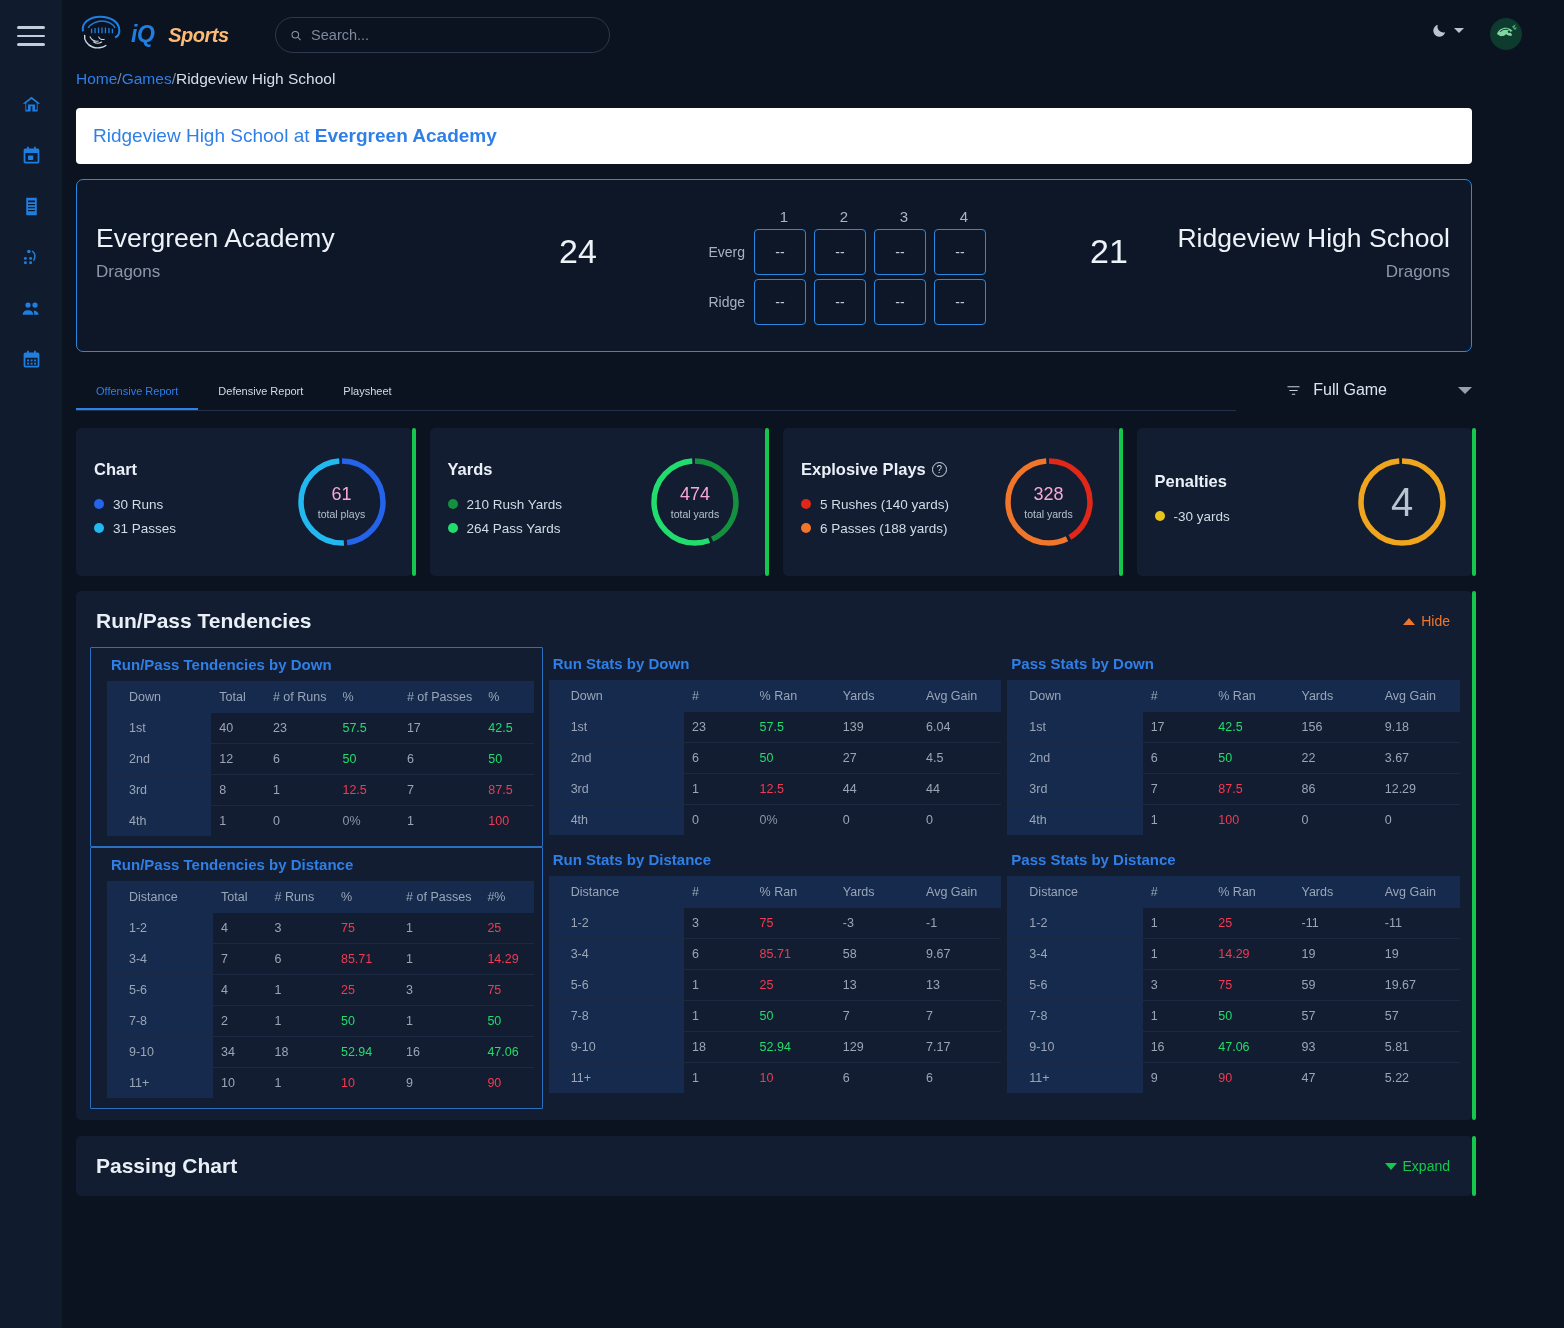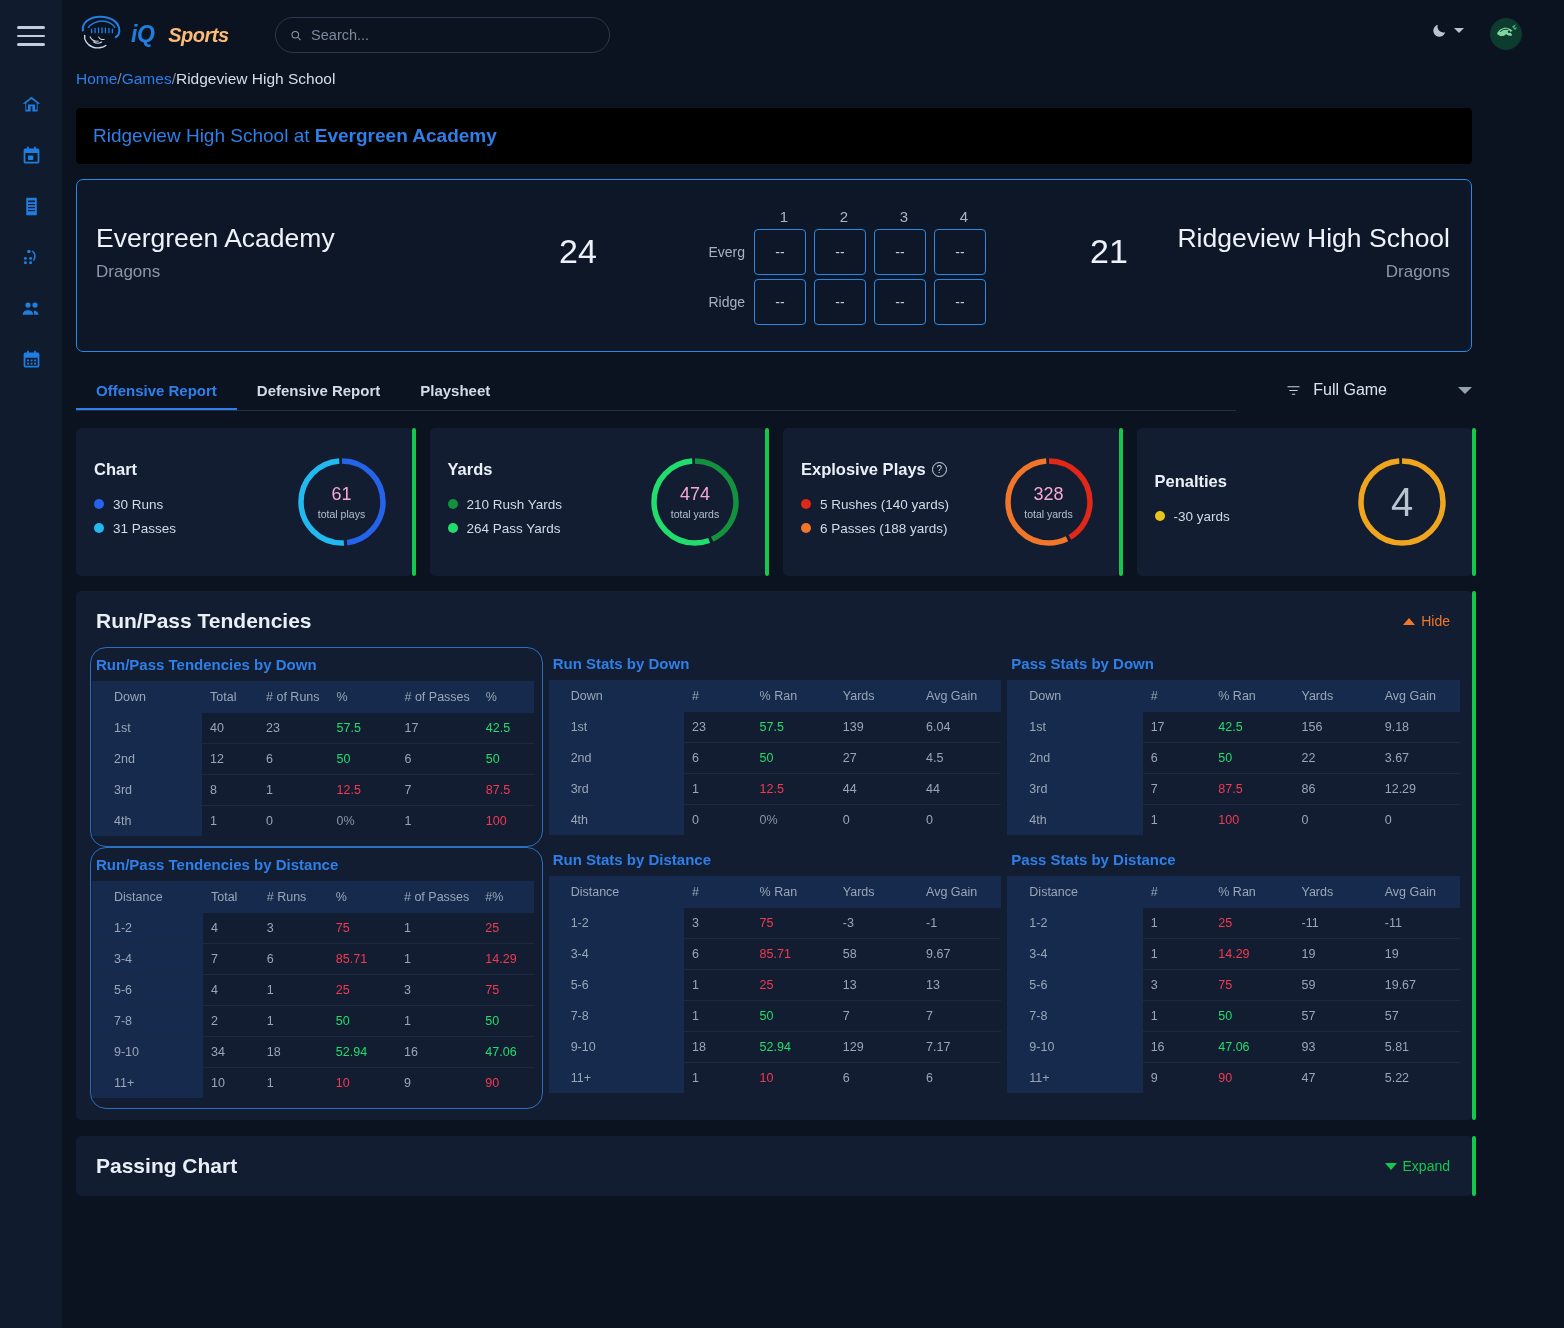--- a/index.html
+++ b/index.html
@@ -54,21 +54,21 @@
 
   
   .breadcrumb { position:absolute; left:76px; top:70px; font-size:15.5px; display:flex; align-items:center; }
   .breadcrumb a { color:#2f7fe8; text-decoration:none; cursor:pointer; }
   .breadcrumb .sep { color:#7b8798; }
   .breadcrumb .cur { color:#d7dfea; }
 
   
   .matchup {
     position:absolute; left:76px; top:108px; width:1396px; height:56px;
-    background:#000000; border-radius:4px; display:flex; align-items:center; padding-left:17px;
+    background:#ffffff; border-radius:4px; display:flex; align-items:center; padding-left:17px;
   }
   .matchup .mu { font-size:19px; color:#2f7fe8; }
   .matchup .mu b { color:#2f7fe8; }
 
   
   .scoreboard {
     position:absolute; left:76px; top:179px; width:1396px; height:173px;
     border:1.5px solid #2b88e0; border-radius:7px; background:#0e1728;
   }
   .sb-inner { position:relative; width:100%; height:100%; }
@@ -85,21 +85,21 @@
   .qtr-row { display:flex; align-items:center; margin-top:4px; }
   .qtr-label { width:47px; text-align:right; padding-right:9px; font-size:14px; color:#a6b2c1; }
   .qtr-cells { display:flex; }
   .qtr-cell {
     width:52px; height:46px; margin-right:8px; border:1px solid #2b88e0; border-radius:4px;
     display:flex; align-items:center; justify-content:center; color:#c2ccd9; font-size:14px;
   }
 
   
   .tabs { position:absolute; left:76px; top:373px; width:1160px; height:38px; border-bottom:1px solid #22304a; display:flex; }
-  .tab { padding:0 20px; font-size:15px; font-weight:bold; color:#d3dbe6; line-height:36px; cursor:pointer; }
+  .tab { padding:0 20px; font-size:11px; font-weight:normal; color:#d3dbe6; line-height:36px; cursor:pointer; }
   .tab.active { color:#2f7fe8; border-bottom:2.5px solid #2f7fe8; }
 
   .filter { position:absolute; right:92px; top:381px; display:flex; align-items:center; gap:11px; cursor:pointer; }
   .filter svg.fil { width:17px; height:15px; stroke:#c7d1de; stroke-width:1.8; }
   .filter .ftxt { font-size:16px; color:#dbe3ed; }
   .chev { width:0;height:0;border-left:7px solid transparent;border-right:7px solid transparent;border-top:7px solid #94a1b2; margin-left:60px; }
 
   
   .cards { position:absolute; left:76px; top:428px; width:1396px; height:148px; display:flex; gap:18px; }
   .card {
@@ -132,21 +132,21 @@
   .panel-title { font-size:21px; color:#e9eff6; font-weight:bold; }
   .toggle { font-size:14px; display:flex; align-items:center; gap:6px; cursor:pointer; }
   .toggle.hide { color:#f2762a; }
   .toggle.expand { color:#16c74e; }
   .tri-up { width:0;height:0;border-left:6px solid transparent;border-right:6px solid transparent;border-bottom:7px solid #f2762a; }
   .tri-dn { width:0;height:0;border-left:6px solid transparent;border-right:6px solid transparent;border-top:7px solid #16c74e; }
 
   .grid { position:absolute; left:14px; top:56px; width:1370px; display:flex; gap:6px; }
   .gcol { width:455px; }
   .gbox { padding:8px 0 8px 0; }
-  .gbox.framed { border:1px solid #2b6fc0; border-radius:16px; padding:8px 8px 10px 1px; }
+  .gbox.framed { border:1px solid #2b6fc0; border-radius:1px; padding:8px 8px 10px 16px; }
   .tbl-title { font-size:15px; color:#2f7fe8; font-weight:bold; margin:0 0 8px 4px; }
   table { width:100%; border-collapse:collapse; }
   th {
     background:#152a4d; color:#99a6b7; font-size:12.5px; font-weight:normal;
     text-align:left; padding:9px 8px; white-space:nowrap;
   }
   th:first-child { padding-left:22px; }
   td { font-size:12.5px; color:#9aa6b6; padding:8px 8px; border-bottom:1px solid #1b2942; white-space:nowrap; }
   td:first-child { background:#152a4d; padding-left:22px; color:#9aa6b6; }
   tr:last-child td { border-bottom:none; }

